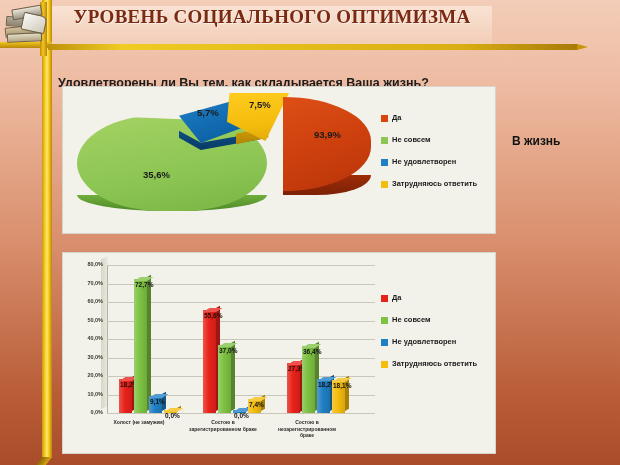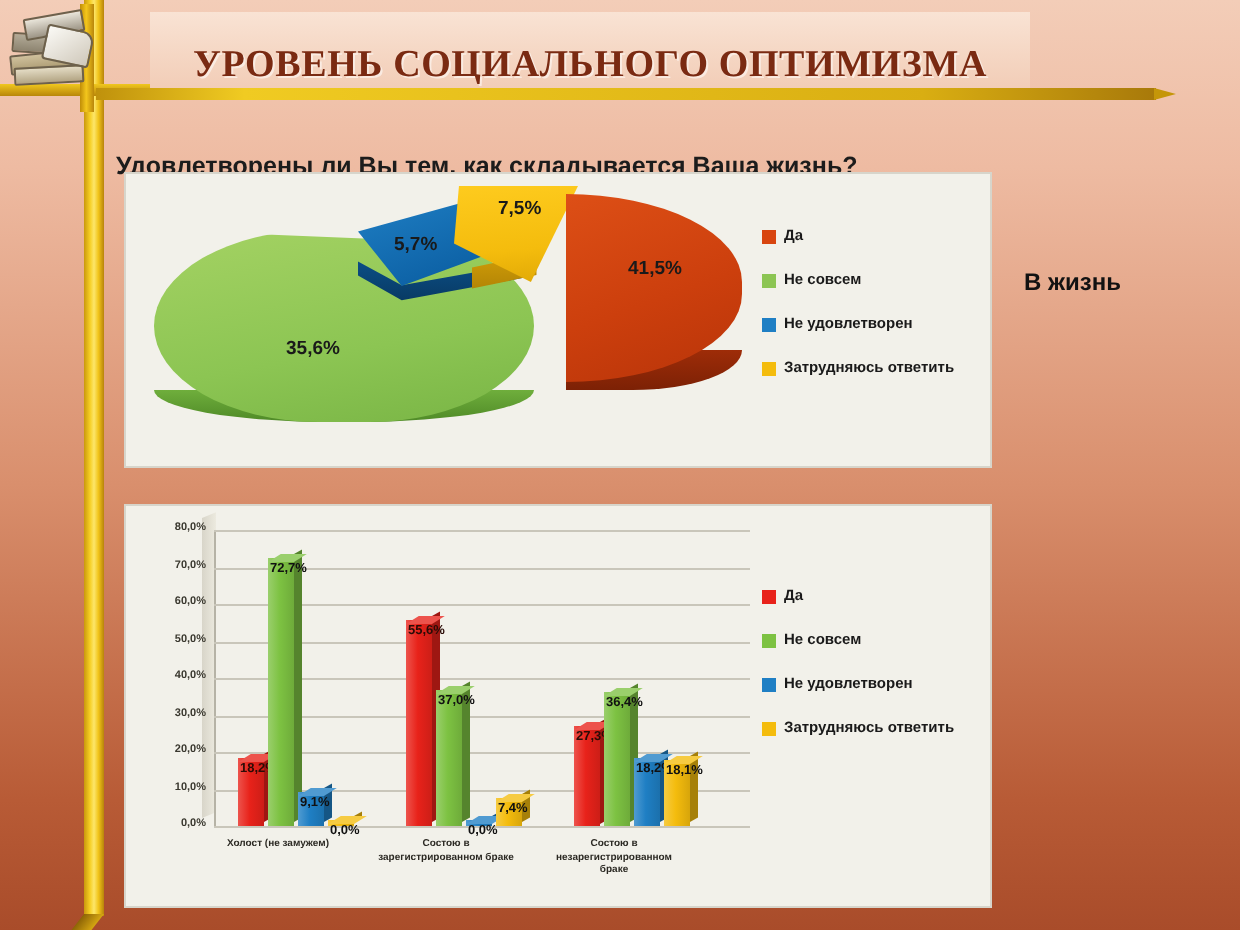--- a/index.html
+++ b/index.html
@@ -23,21 +23,21 @@
     transform:skewX(-38deg);transform-origin:top left;
   }
 
   
   .header{
     position:absolute;left:0;top:0;width:620px;height:58px;
   }
   .title-band{
     position:absolute;left:52px;top:6px;width:440px;height:38px;
     background:linear-gradient(180deg,#f9e3d4 0%,#f2cdb7 100%);
-    display:flex;align-items:flex-end;justify-content:center;margin-left:23px;
+    display:flex;align-items:flex-start;justify-content:center;
   }
   .title-text{
     font-family:"Liberation Serif",serif;
     font-weight:bold;font-size:19px;letter-spacing:.3px;
     color:#7a2a12;white-space:nowrap;
     text-shadow:1px 1px 0 rgba(255,255,255,.55);
   }
   .title-underline{
     position:absolute;left:48px;top:44px;width:530px;height:6px;
     background:linear-gradient(90deg,#bf910c 0%,#f0cb22 14%,#d9ae12 78%,#a8790a 100%);
@@ -134,21 +134,21 @@
   }
   .slice-red-side{
     position:absolute;left:212px;top:84px;width:88px;height:20px;
     background:linear-gradient(180deg,#9e2c08,#7c2105);
     border-radius:0 0 60px 0 / 0 0 22px 0;
   }
   .pie-lbl{
     position:absolute;font-size:9.5px;font-weight:bold;color:#1a1a1a;
   }
   .lbl-green{left:72px;top:78px;}
-  .lbl-blue{left:126px;top:26px;color:#1a1a1a;}
+  .lbl-blue{left:126px;top:16px;color:#1a1a1a;}
   .lbl-yellow{left:178px;top:8px;}
   .lbl-red{left:243px;top:38px;}
 
   
   .legend{position:absolute;}
   .legend-pie{left:318px;top:26px;width:108px;}
   .legend-bar{left:318px;top:40px;width:108px;}
   .lg-row{display:flex;align-items:flex-start;margin-bottom:13px;}
   .lg-sw{width:7px;height:7px;margin-right:4px;margin-top:2px;flex:0 0 auto;}
   .lg-tx{font-size:7.5px;font-weight:bold;color:#1a1a1a;line-height:9px;}
@@ -223,21 +223,21 @@
 
         <div class="slice-yellow-side"></div>
         <div class="slice-yellow"></div>
 
         <div class="slice-red-side"></div>
         <div class="slice-red"></div>
 
         <div class="pie-lbl lbl-green">35,6%</div>
         <div class="pie-lbl lbl-blue">5,7%</div>
         <div class="pie-lbl lbl-yellow">7,5%</div>
-        <div class="pie-lbl lbl-red">41,5%</div>
+        <div class="pie-lbl lbl-red">93,9%</div>
       </div>
 
       <div class="legend legend-pie">
         <div class="lg-row">
           <span class="lg-sw" style="background:#d8450f"></span>
           <span class="lg-tx">Да</span>
         </div>
         <div class="lg-row">
           <span class="lg-sw" style="background:#8cc553"></span>
           <span class="lg-tx">Не совсем</span>

